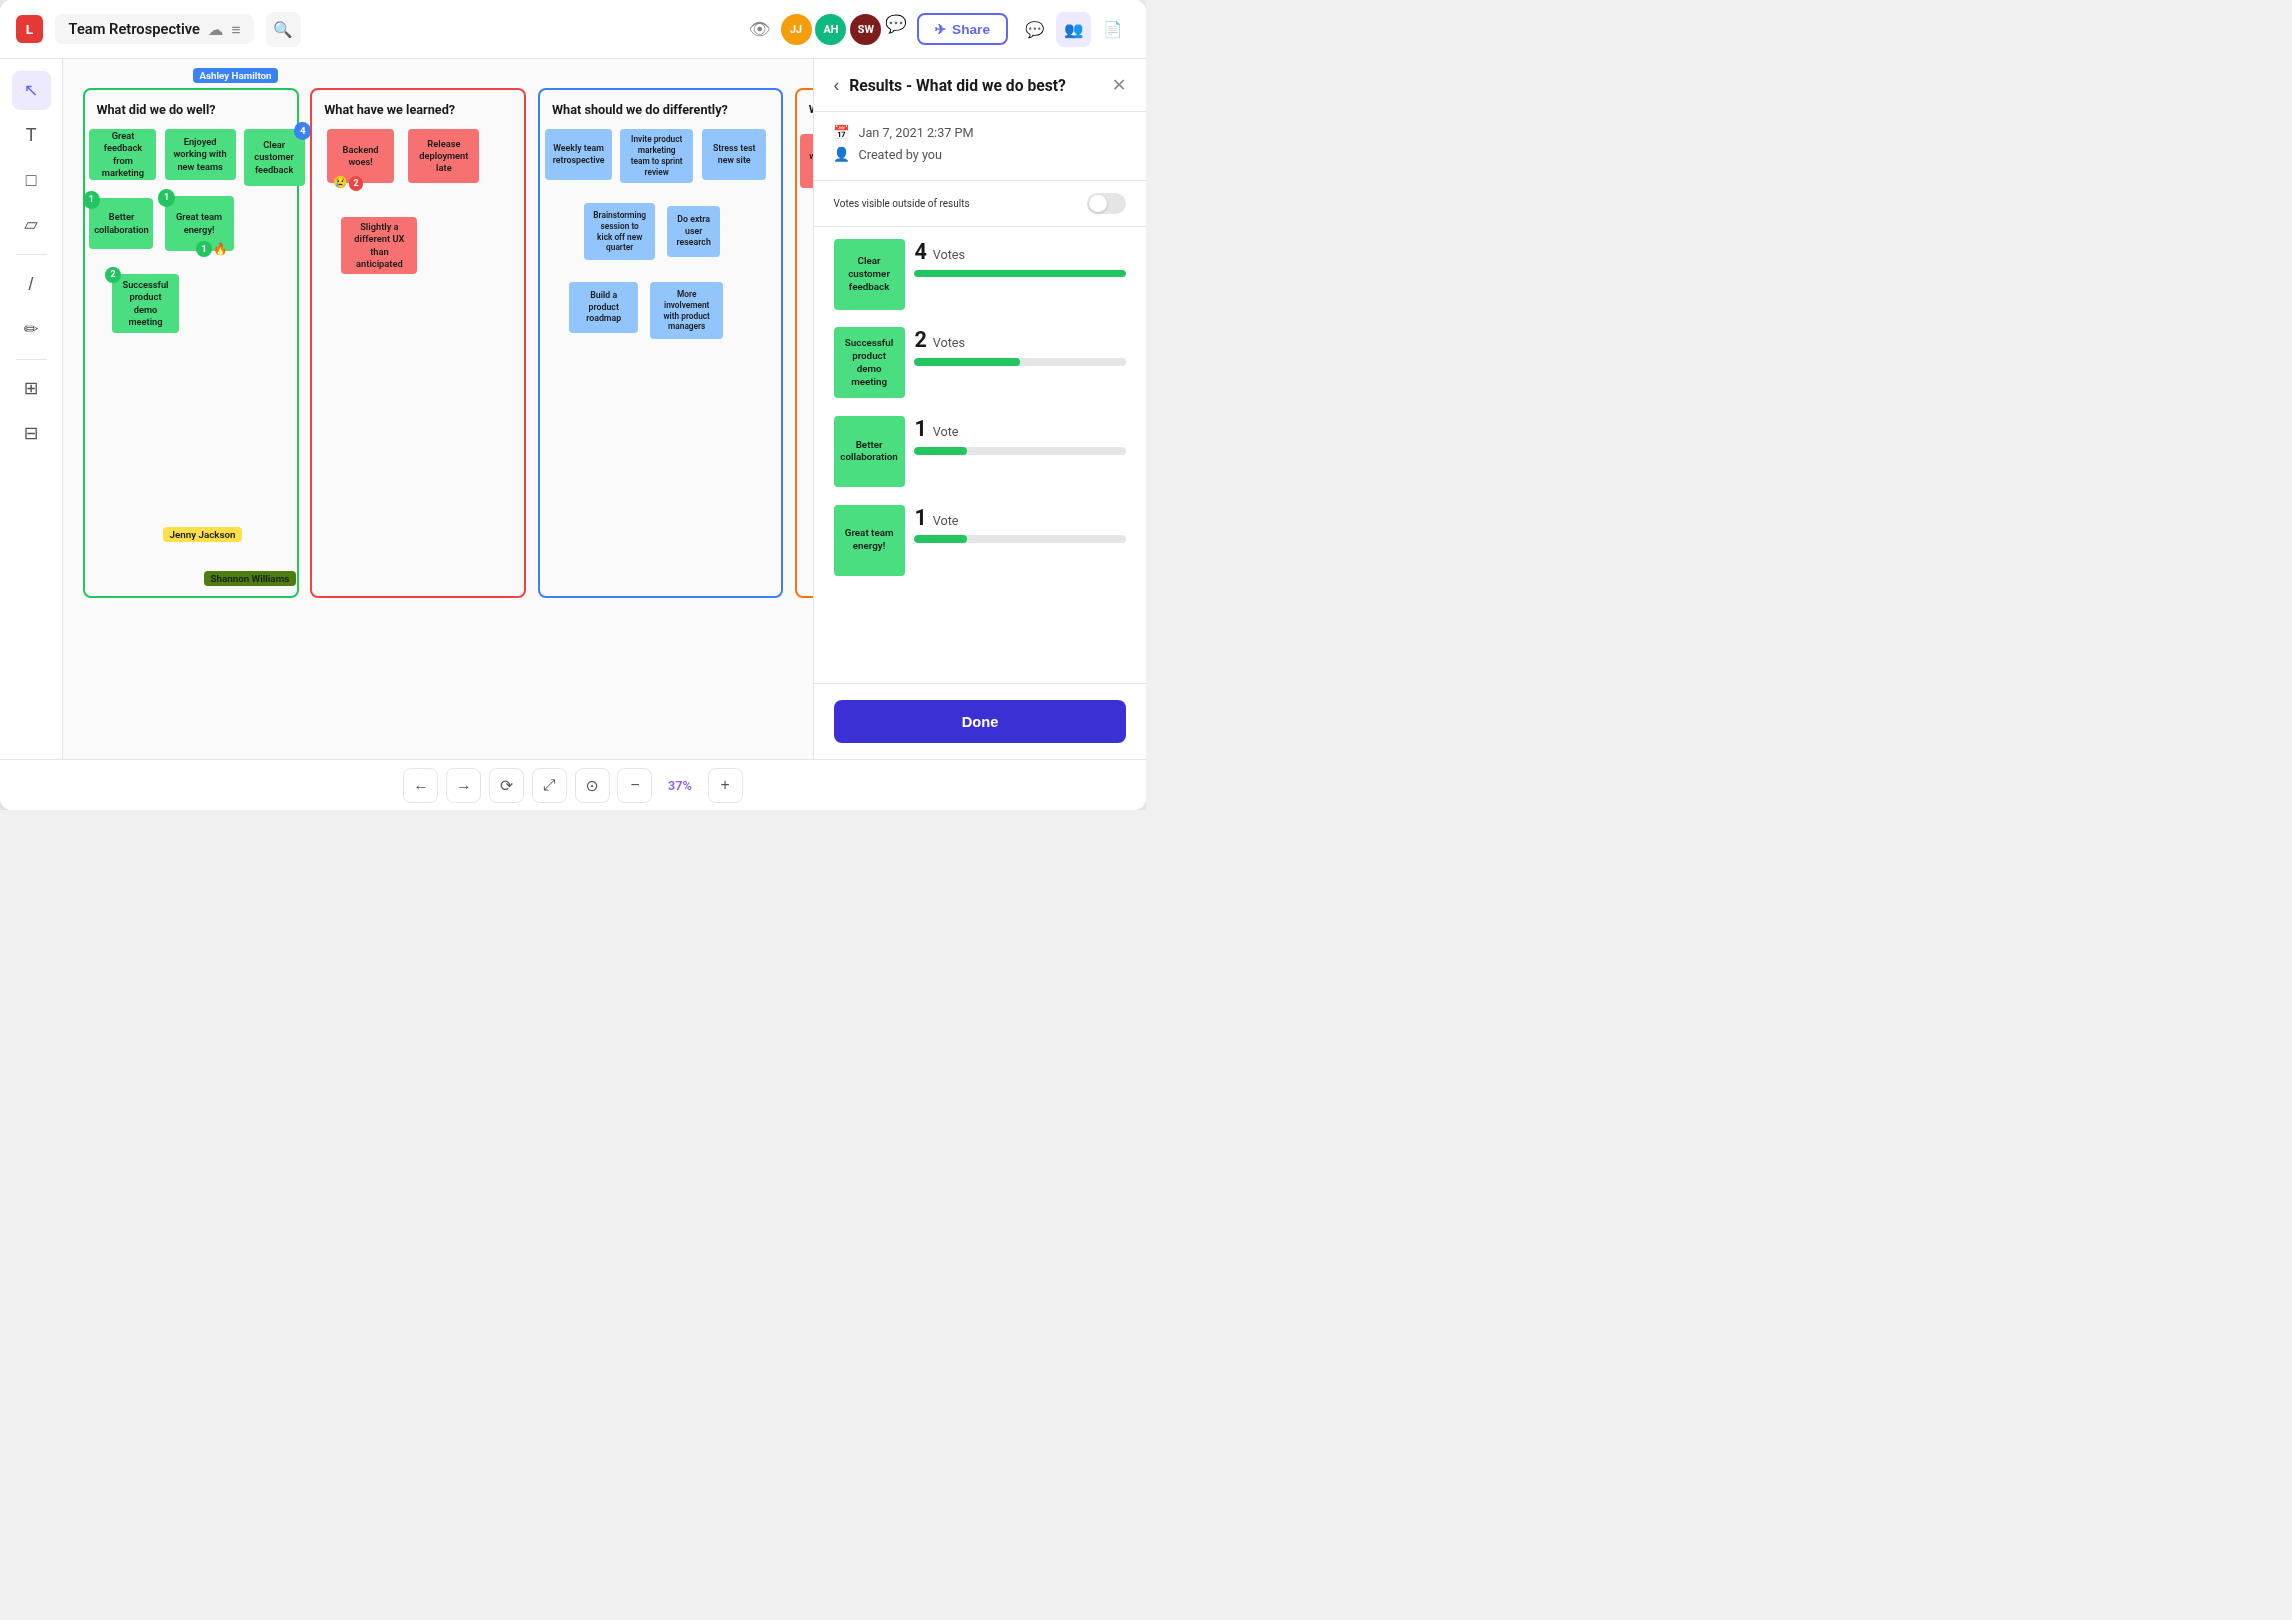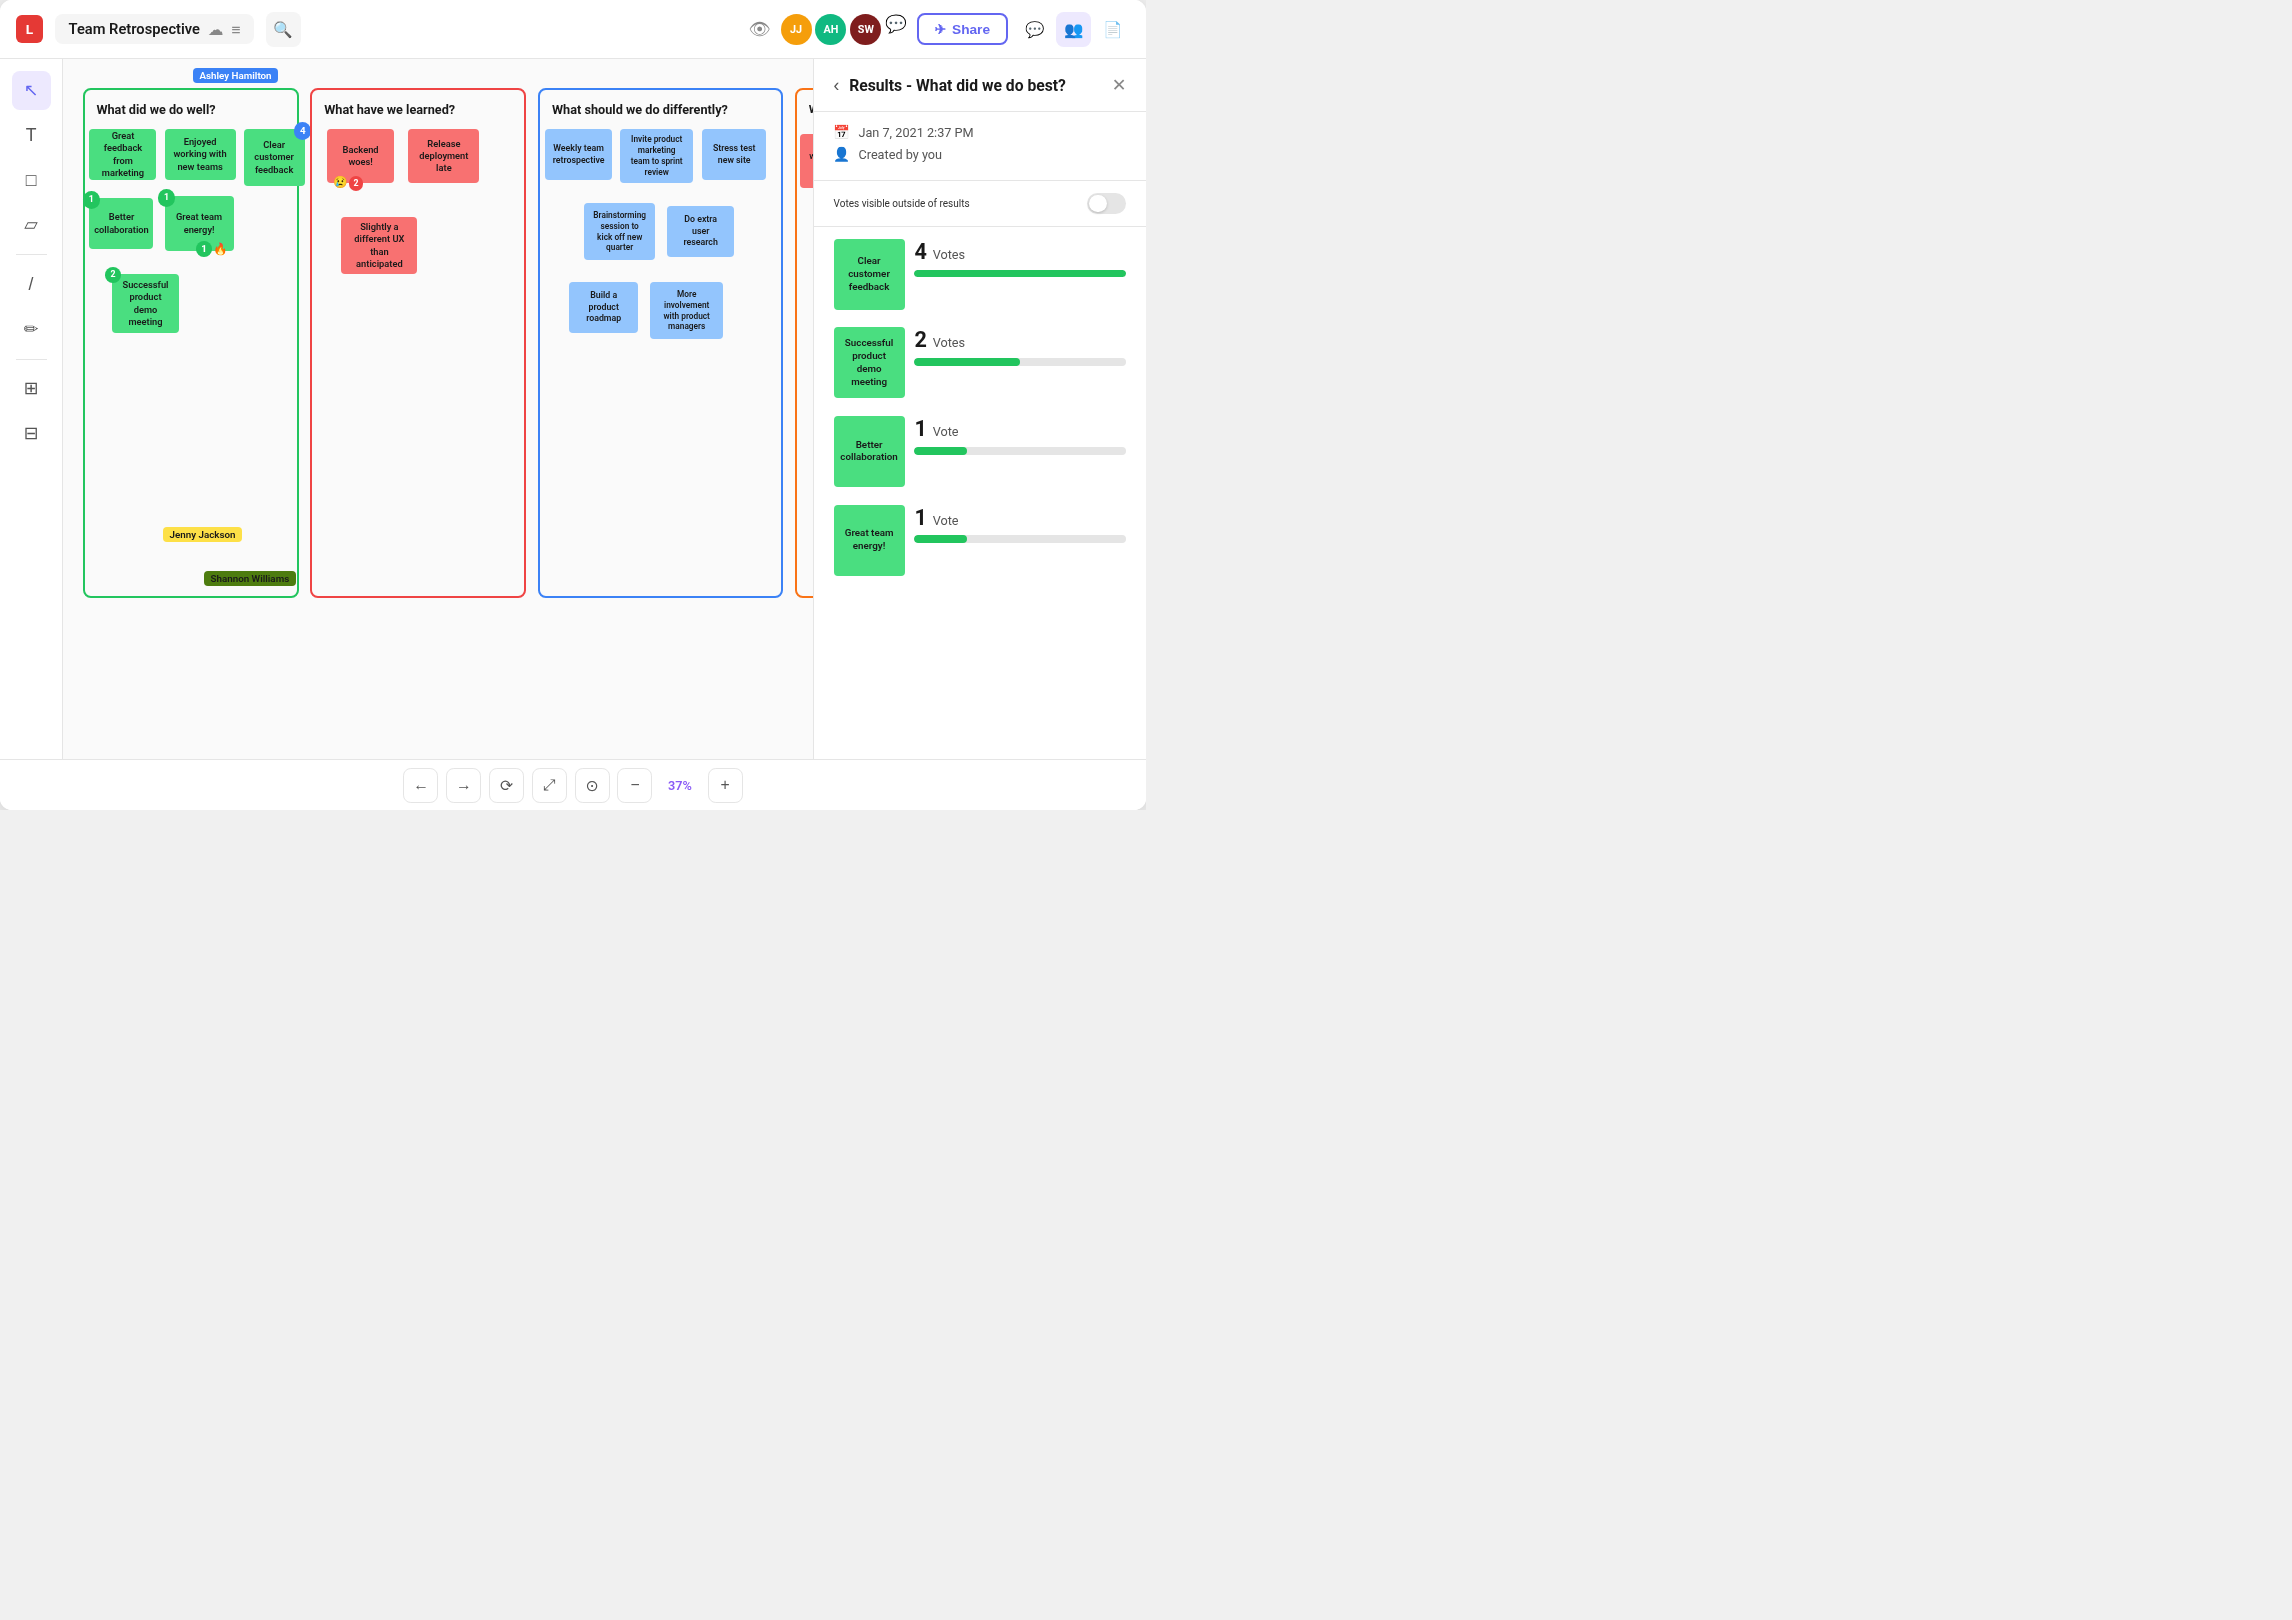--- a/index.html
+++ b/index.html
@@ -573,21 +573,21 @@
           <div class="sticky sticky-red" style="top:39px; left:96px; width:71px; height:54px; font-size:9.3px; position:absolute;">Release deployment late</div>
           <div class="sticky sticky-red" style="top:127px; left:29px; width:76px; height:57px; font-size:9.3px; position:absolute;">Slightly a different UX than anticipated</div>
         </div>
 
         <div class="retro-column col-blue" style="min-width:245px; width:245px;">
           <div class="col-title">What should we do differently?</div>
           <div class="sticky sticky-blue" style="top:39px; left:4.9px; width:67px; height:51px; font-size:8.8px; position:absolute;">Weekly team retrospective</div>
           <div class="sticky sticky-blue" style="top:39px; left:80px; width:73px; height:54px; font-size:8.3px; position:absolute;">Invite product marketing team to sprint review</div>
           <div class="sticky sticky-blue" style="top:39px; left:162px; width:64px; height:51px; font-size:8.8px; position:absolute;">Stress test new site</div>
           <div class="sticky sticky-blue" style="top:113px; left:44px; width:71px; height:57px; font-size:8.3px; position:absolute;">Brainstorming session to kick off new quarter</div>
-          <div class="sticky sticky-blue" style="top:116px; left:127px; width:67px; height:51px; font-size:8.8px; position:absolute;">Do extra user research</div>
+          <div class="sticky sticky-blue" style="top:116px; left:127px; width:53px; height:51px; font-size:8.8px; position:absolute;">Do extra user research</div>
           <div class="sticky sticky-blue" style="top:192px; left:29px; width:69px; height:51px; font-size:8.8px; position:absolute;">Build a product roadmap</div>
           <div class="sticky sticky-blue" style="top:192px; left:110px; width:73px; height:57px; font-size:8.3px; position:absolute;">More involvement with product managers</div>
         </div>
 
         <div class="retro-column col-orange" style="min-width:78px; width:78px; overflow:hidden;">
           <div class="col-title" style="font-size:11.8px;">Wha...</div>
           <div class="sticky sticky-red" style="top:44px; left:2.9px; width:61px; height:54px; font-size:7.8px; position:absolute; line-height:1.2;">Whe... will... ne... te...</div>
         </div>
 
       </div>
@@ -669,20 +669,23 @@
               <span class="vote-label">Vote</span>
             </div>
             <div class="vote-bar-bg">
               <div class="vote-bar" style="width:25%;"></div>
             </div>
           </div>
         </div>
 
       </div>
 
+      <div class="done-section">
+        <button class="done-btn">Done</button>
+      </div>
     </div>
 
   </div>
 
   <div class="bottom-toolbar">
     <button class="bottom-btn">←</button>
     <button class="bottom-btn">→</button>
     <button class="bottom-btn">⟳</button>
     <button class="bottom-btn">⤢</button>
     <button class="bottom-btn">⊙</button>

